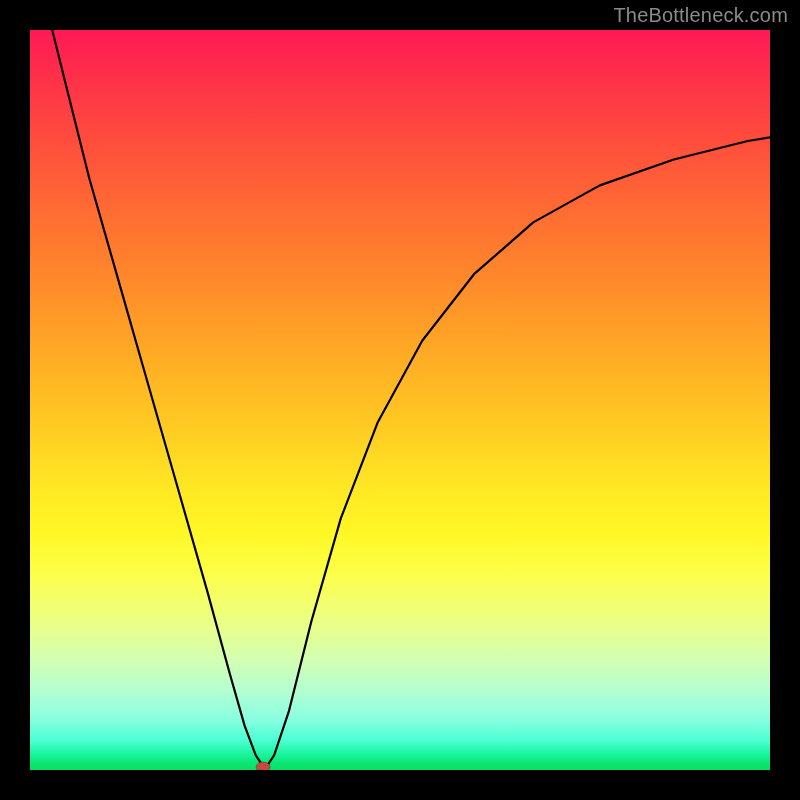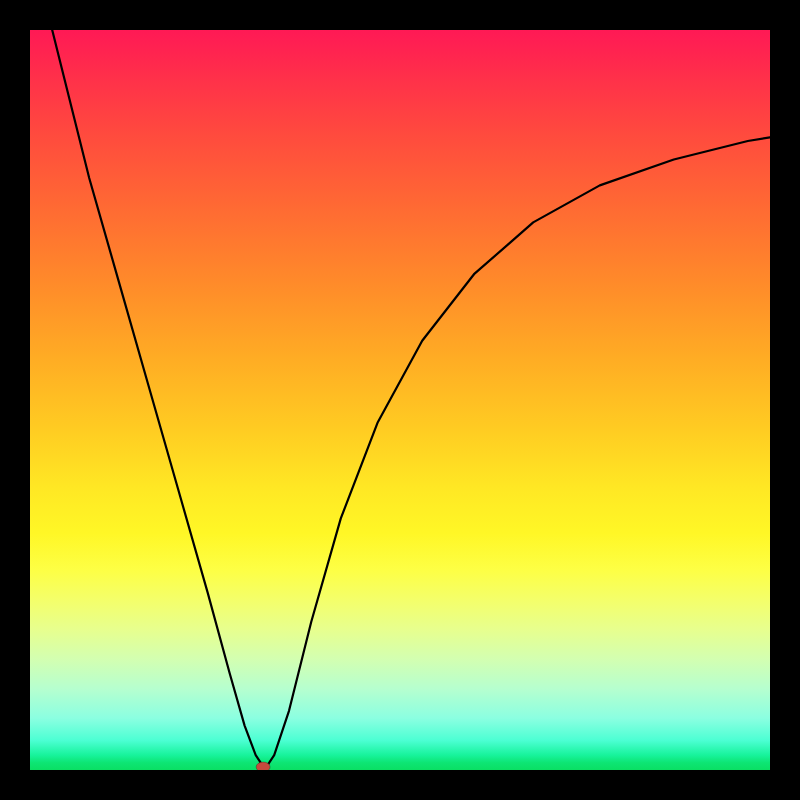--- a/index.html
+++ b/index.html
@@ -76,20 +76,21 @@
     font-size: 20px;
     letter-spacing: 0.2px;
     user-select: none;
   }
 </style>
 </head>
 <body>
 
 <div class="frame">
 
+  <div class="watermark">TheBottleneck.com</div>
 
   <div class="plot-area">
     <div class="gradient-bg"></div>
 
     <svg class="curve-svg" viewBox="0 0 740 740" preserveAspectRatio="none">
       <path id="curve-path" class="curve-path" d="M22.20 0.00 L37.00 59.20 L59.20 148.00 L88.80 251.60 L118.40 355.20 L148.00 458.80 L177.60 562.40 L199.80 643.80 L214.60 695.60 L225.70 725.20 L233.10 736.30 L236.80 736.30 L244.20 725.20 L259.00 680.80 L281.20 592.00 L310.80 488.40 L347.80 392.20 L392.20 310.80 L444.00 244.20 L503.20 192.40 L569.80 155.40 L643.80 129.50 L717.80 111.00 L740.00 107.30"></path>
       <ellipse id="min-dot" class="min-dot" rx="7" ry="5" cx="233.10" cy="737.00" style="fill: rgb(198, 74, 61);"></ellipse>
     </svg>
   </div>
 

